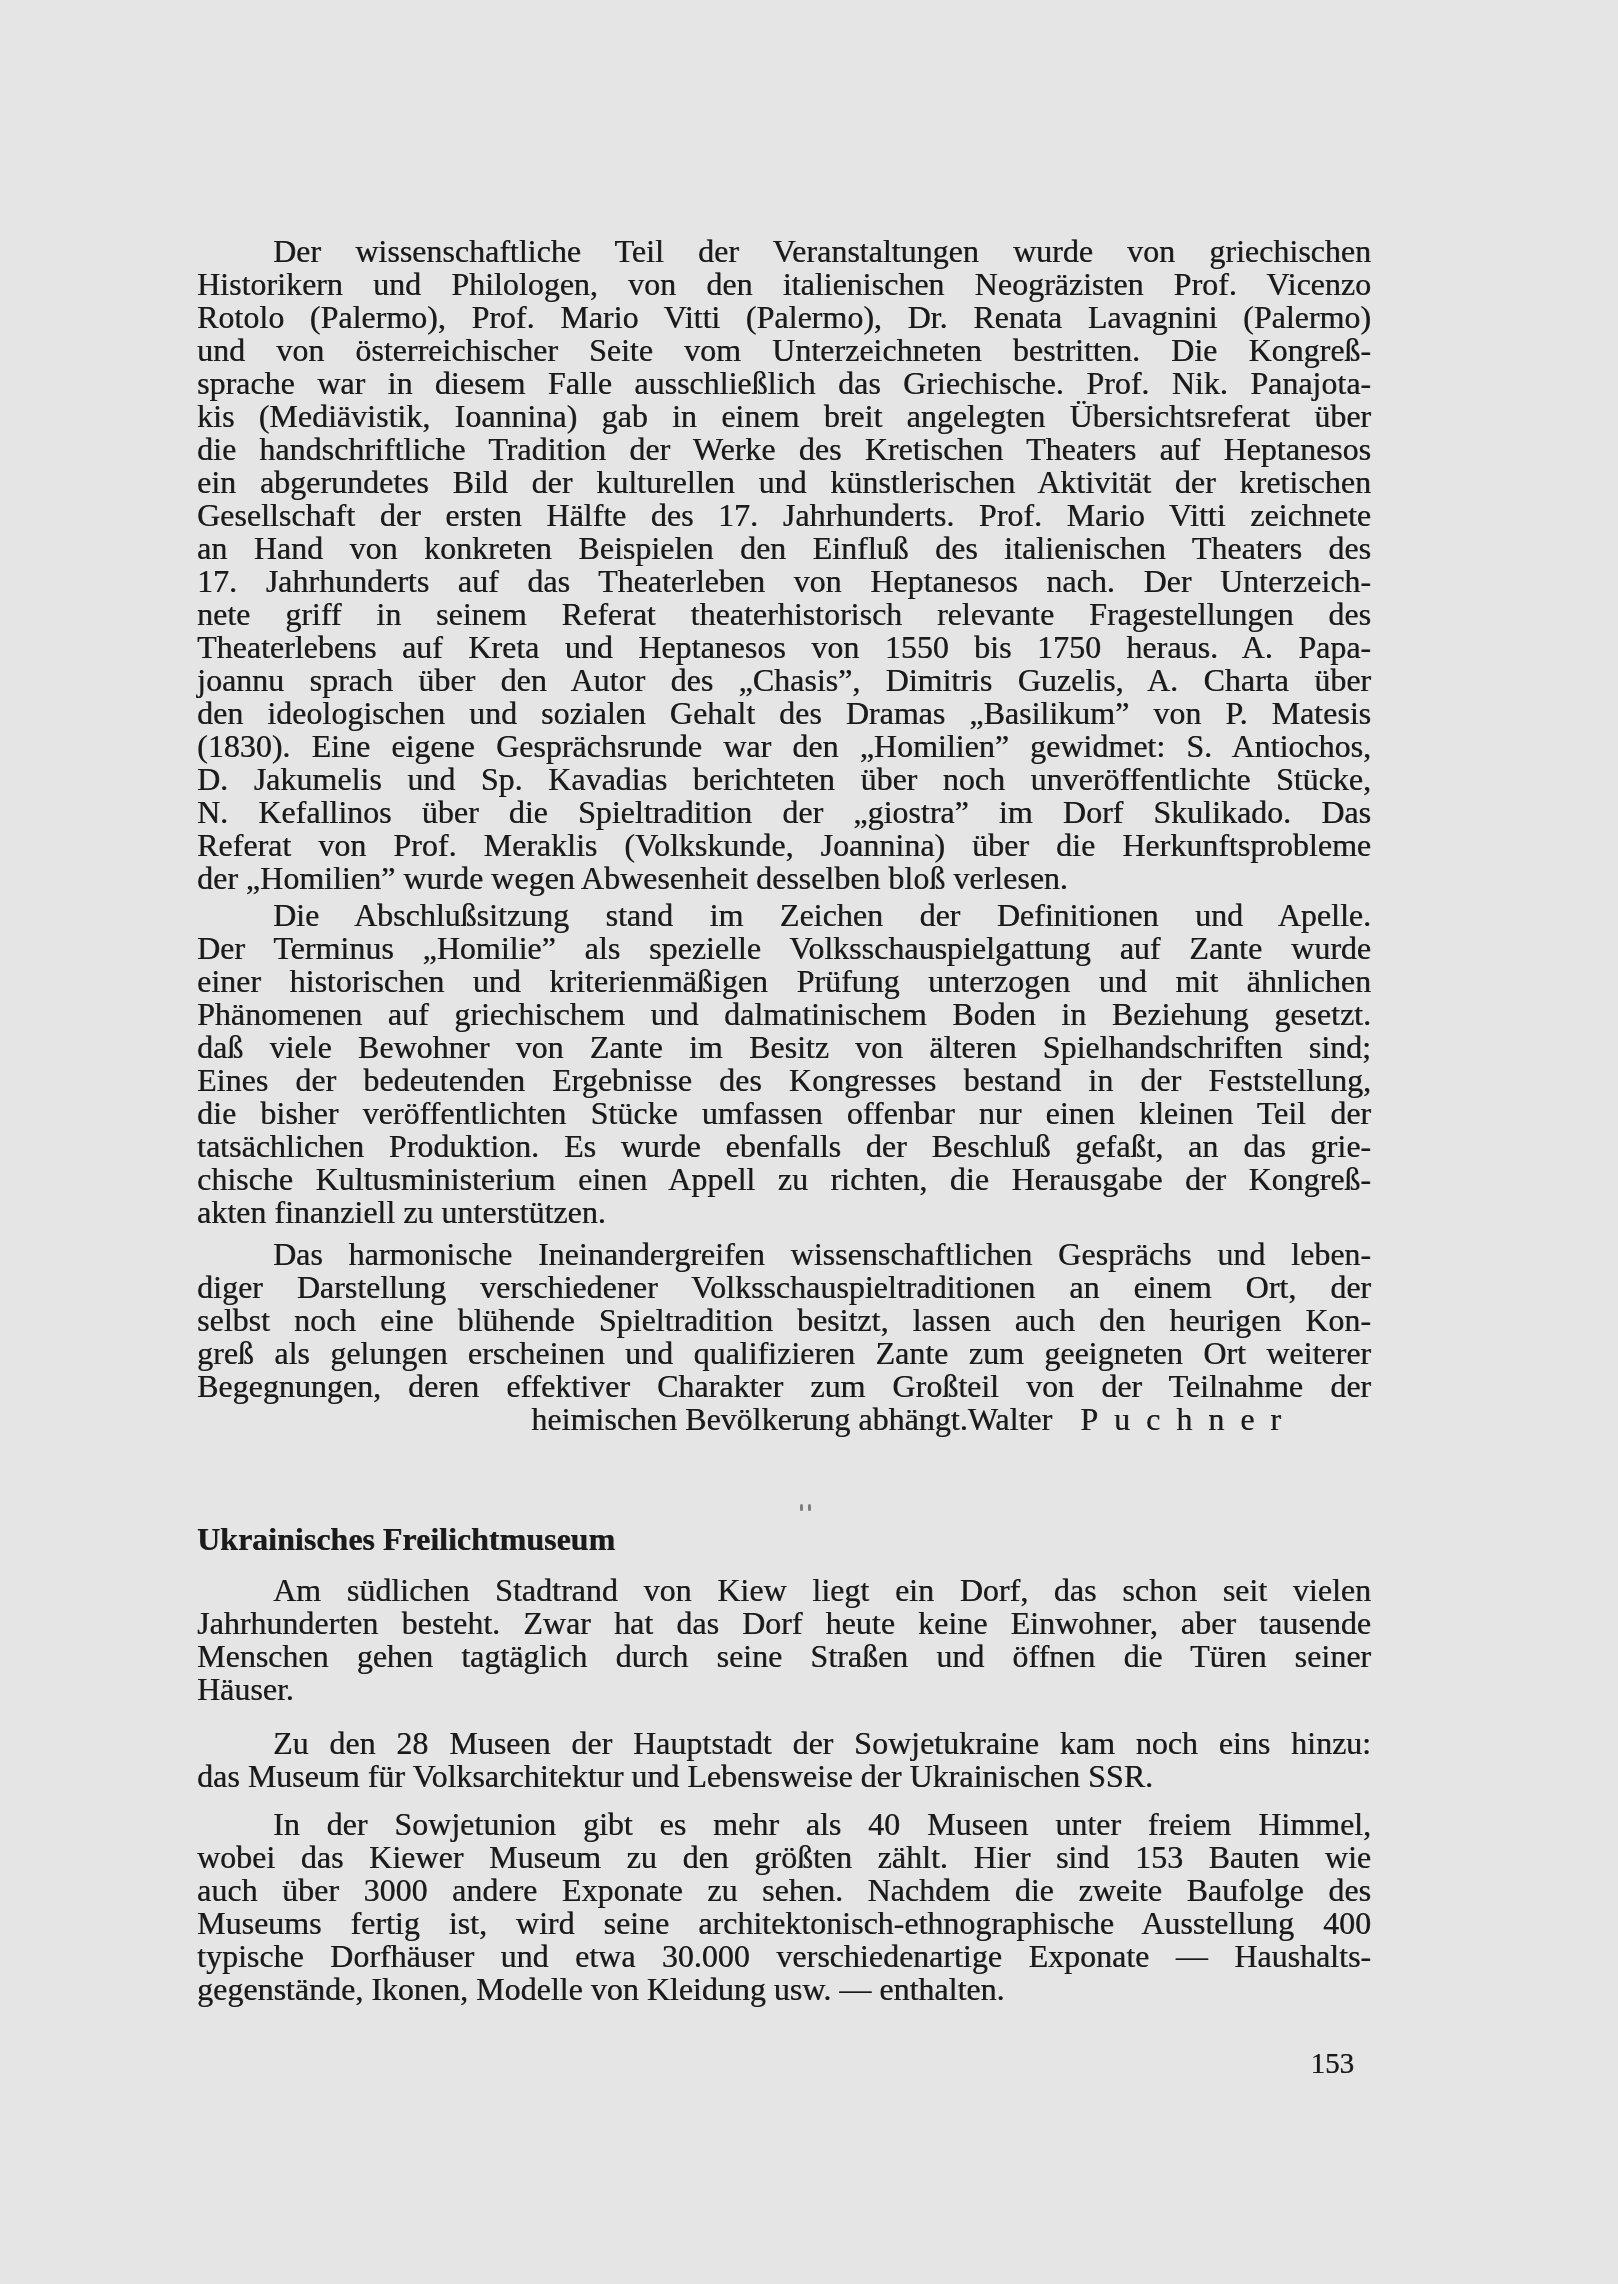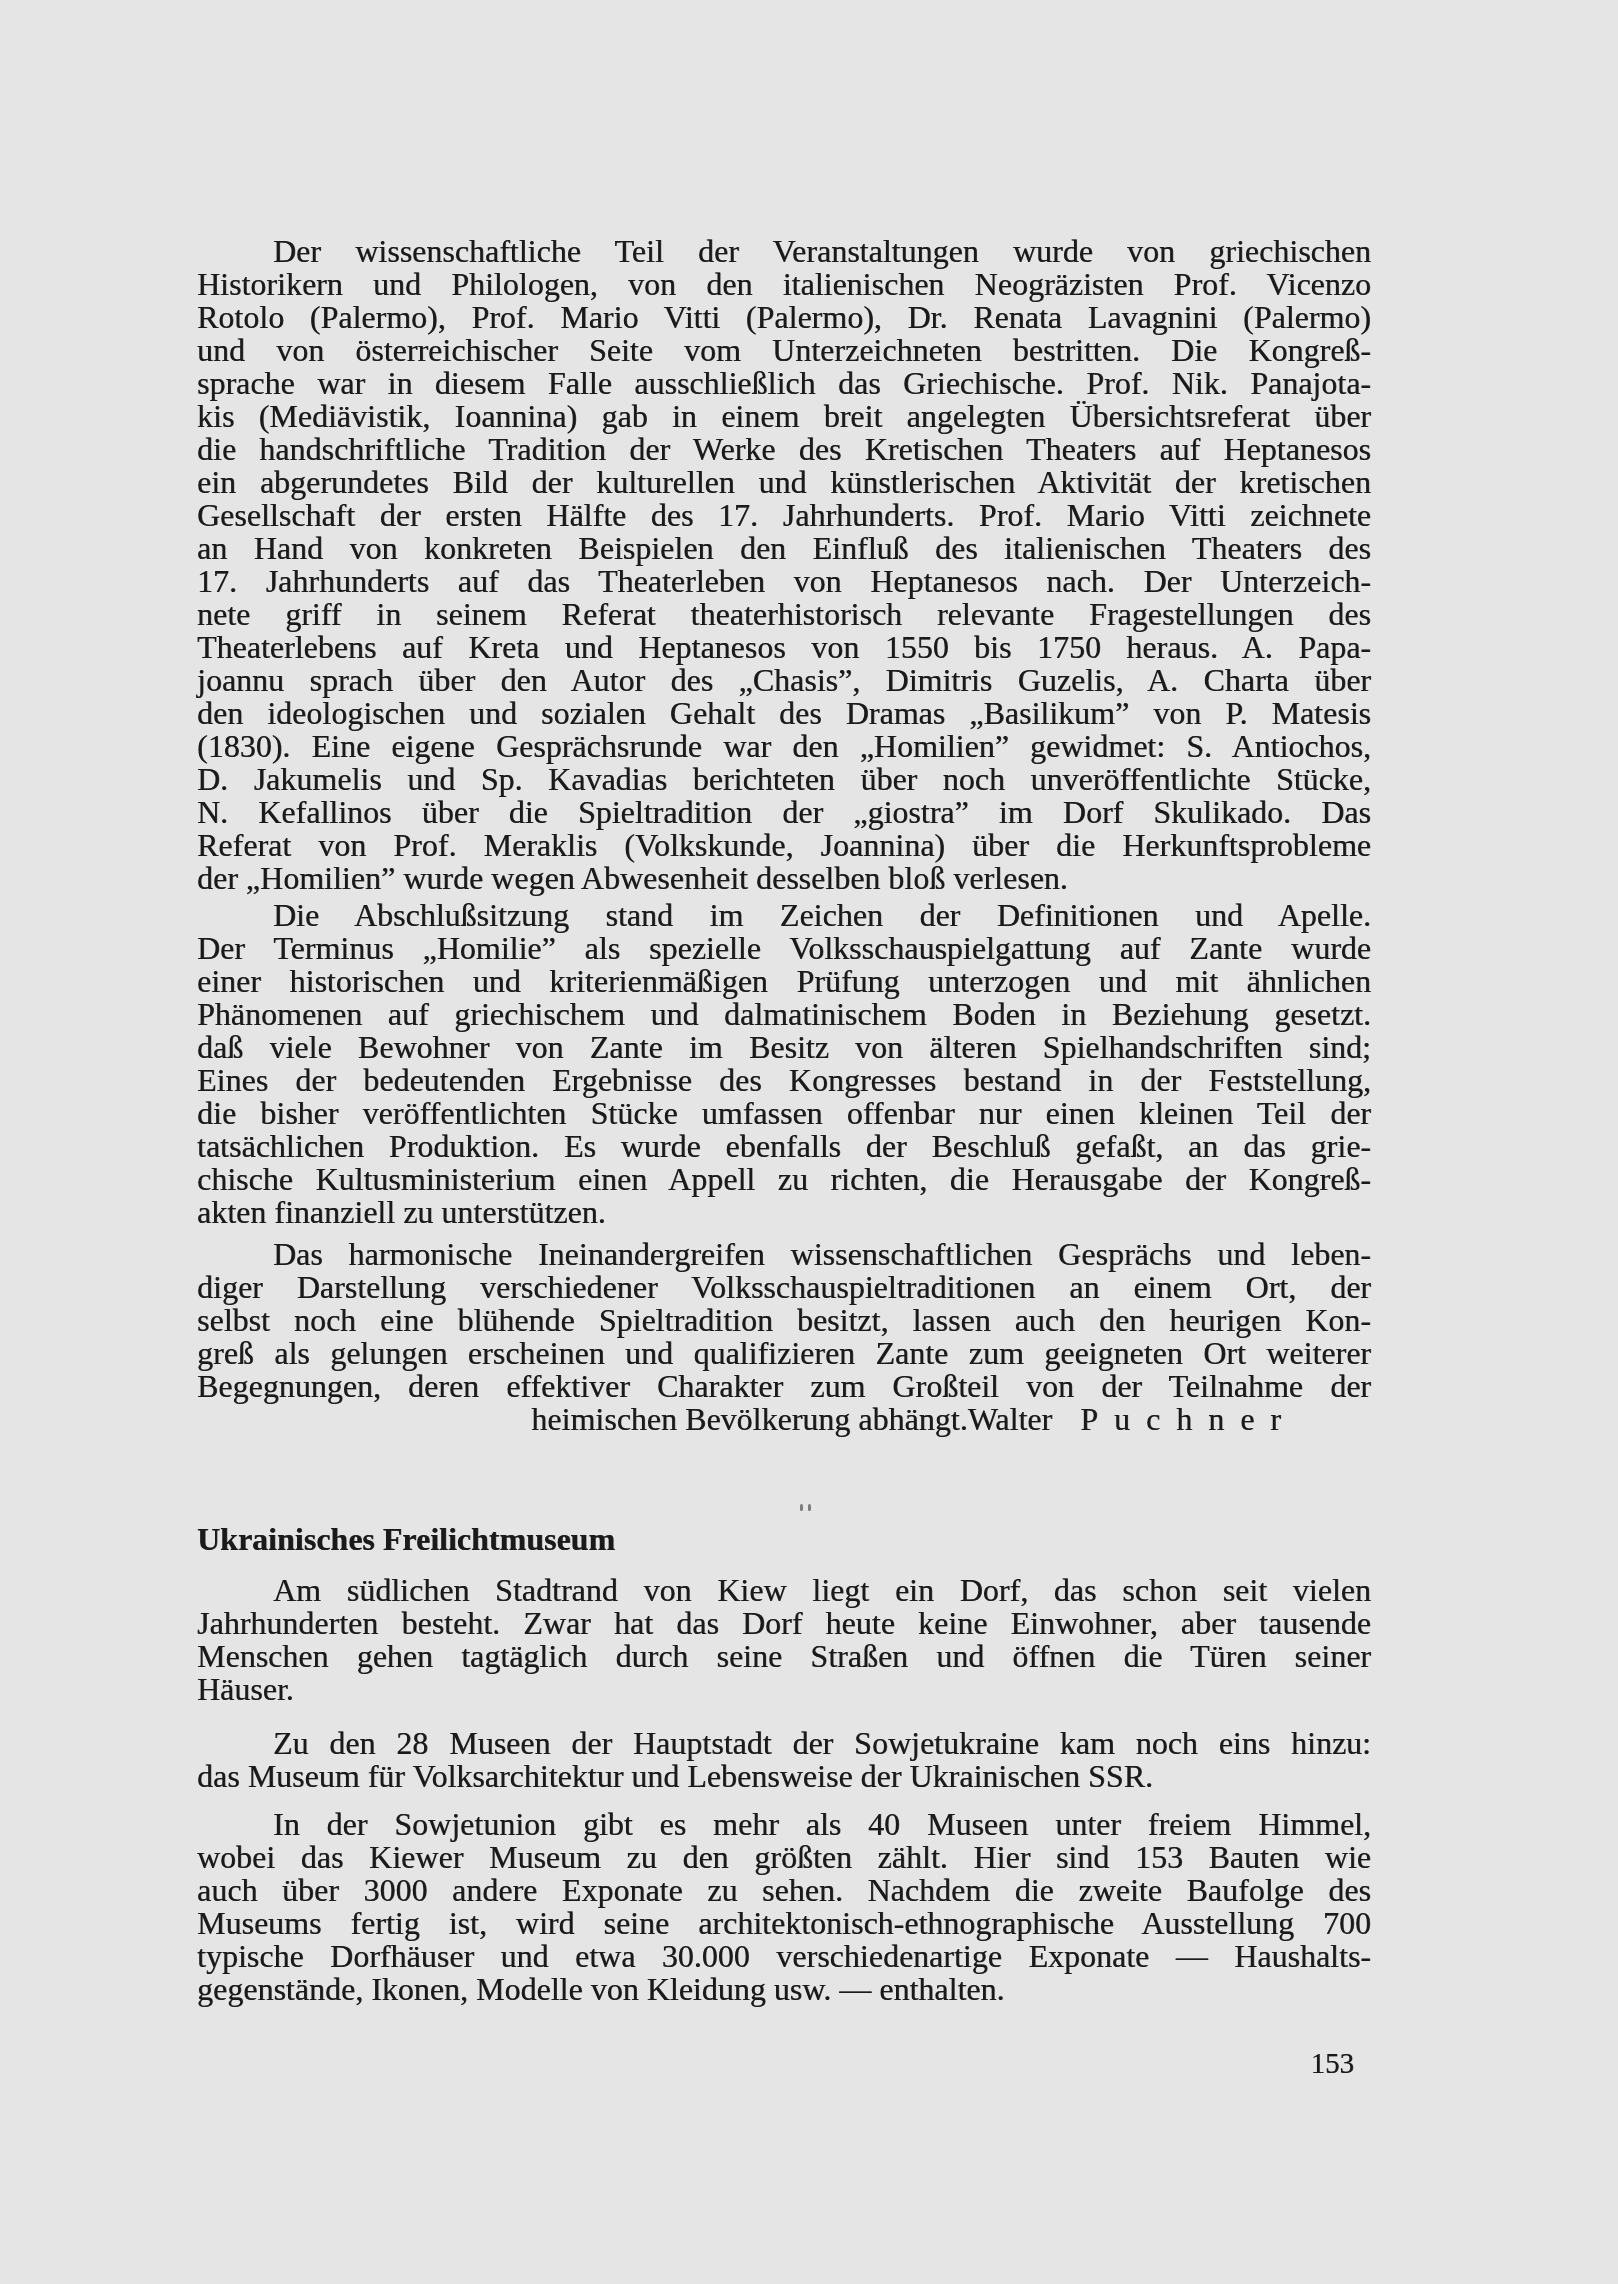--- a/index.html
+++ b/index.html
@@ -98,21 +98,21 @@
         <div class="line para-last">Häuser.</div>
       </div>
       <div class="block block-paragraph">
         <div class="line first">Zu den 28 Museen der Hauptstadt der Sowjetukraine kam noch eins hinzu:</div>
         <div class="line para-last">das Museum für Volksarchitektur und Lebensweise der Ukrainischen SSR.</div>
       </div>
       <div class="block block-paragraph">
         <div class="line first">In der Sowjetunion gibt es mehr als 40 Museen unter freiem Himmel,</div>
         <div class="line">wobei das Kiewer Museum zu den größten zählt. Hier sind 153 Bauten wie</div>
         <div class="line">auch über 3000 andere Exponate zu sehen. Nachdem die zweite Baufolge des</div>
-        <div class="line">Museums fertig ist, wird seine architektonisch-ethnographische Ausstellung 700</div>
+        <div class="line">Museums fertig ist, wird seine architektonisch-ethnographische Ausstellung 400</div>
         <div class="line">typische Dorfhäuser und etwa 30.000 verschiedenartige Exponate — Haushalts-</div>
         <div class="line para-last">gegenstände, Ikonen, Modelle von Kleidung usw. — enthalten.</div>
       </div>
     </div>
   <span class="scan-speck" style="left:800px; top:1504px;"></span>
   <span class="scan-speck" style="left:808px; top:1504px;"></span>
   <div id="pagenum">153</div>
 </div>
 
 

